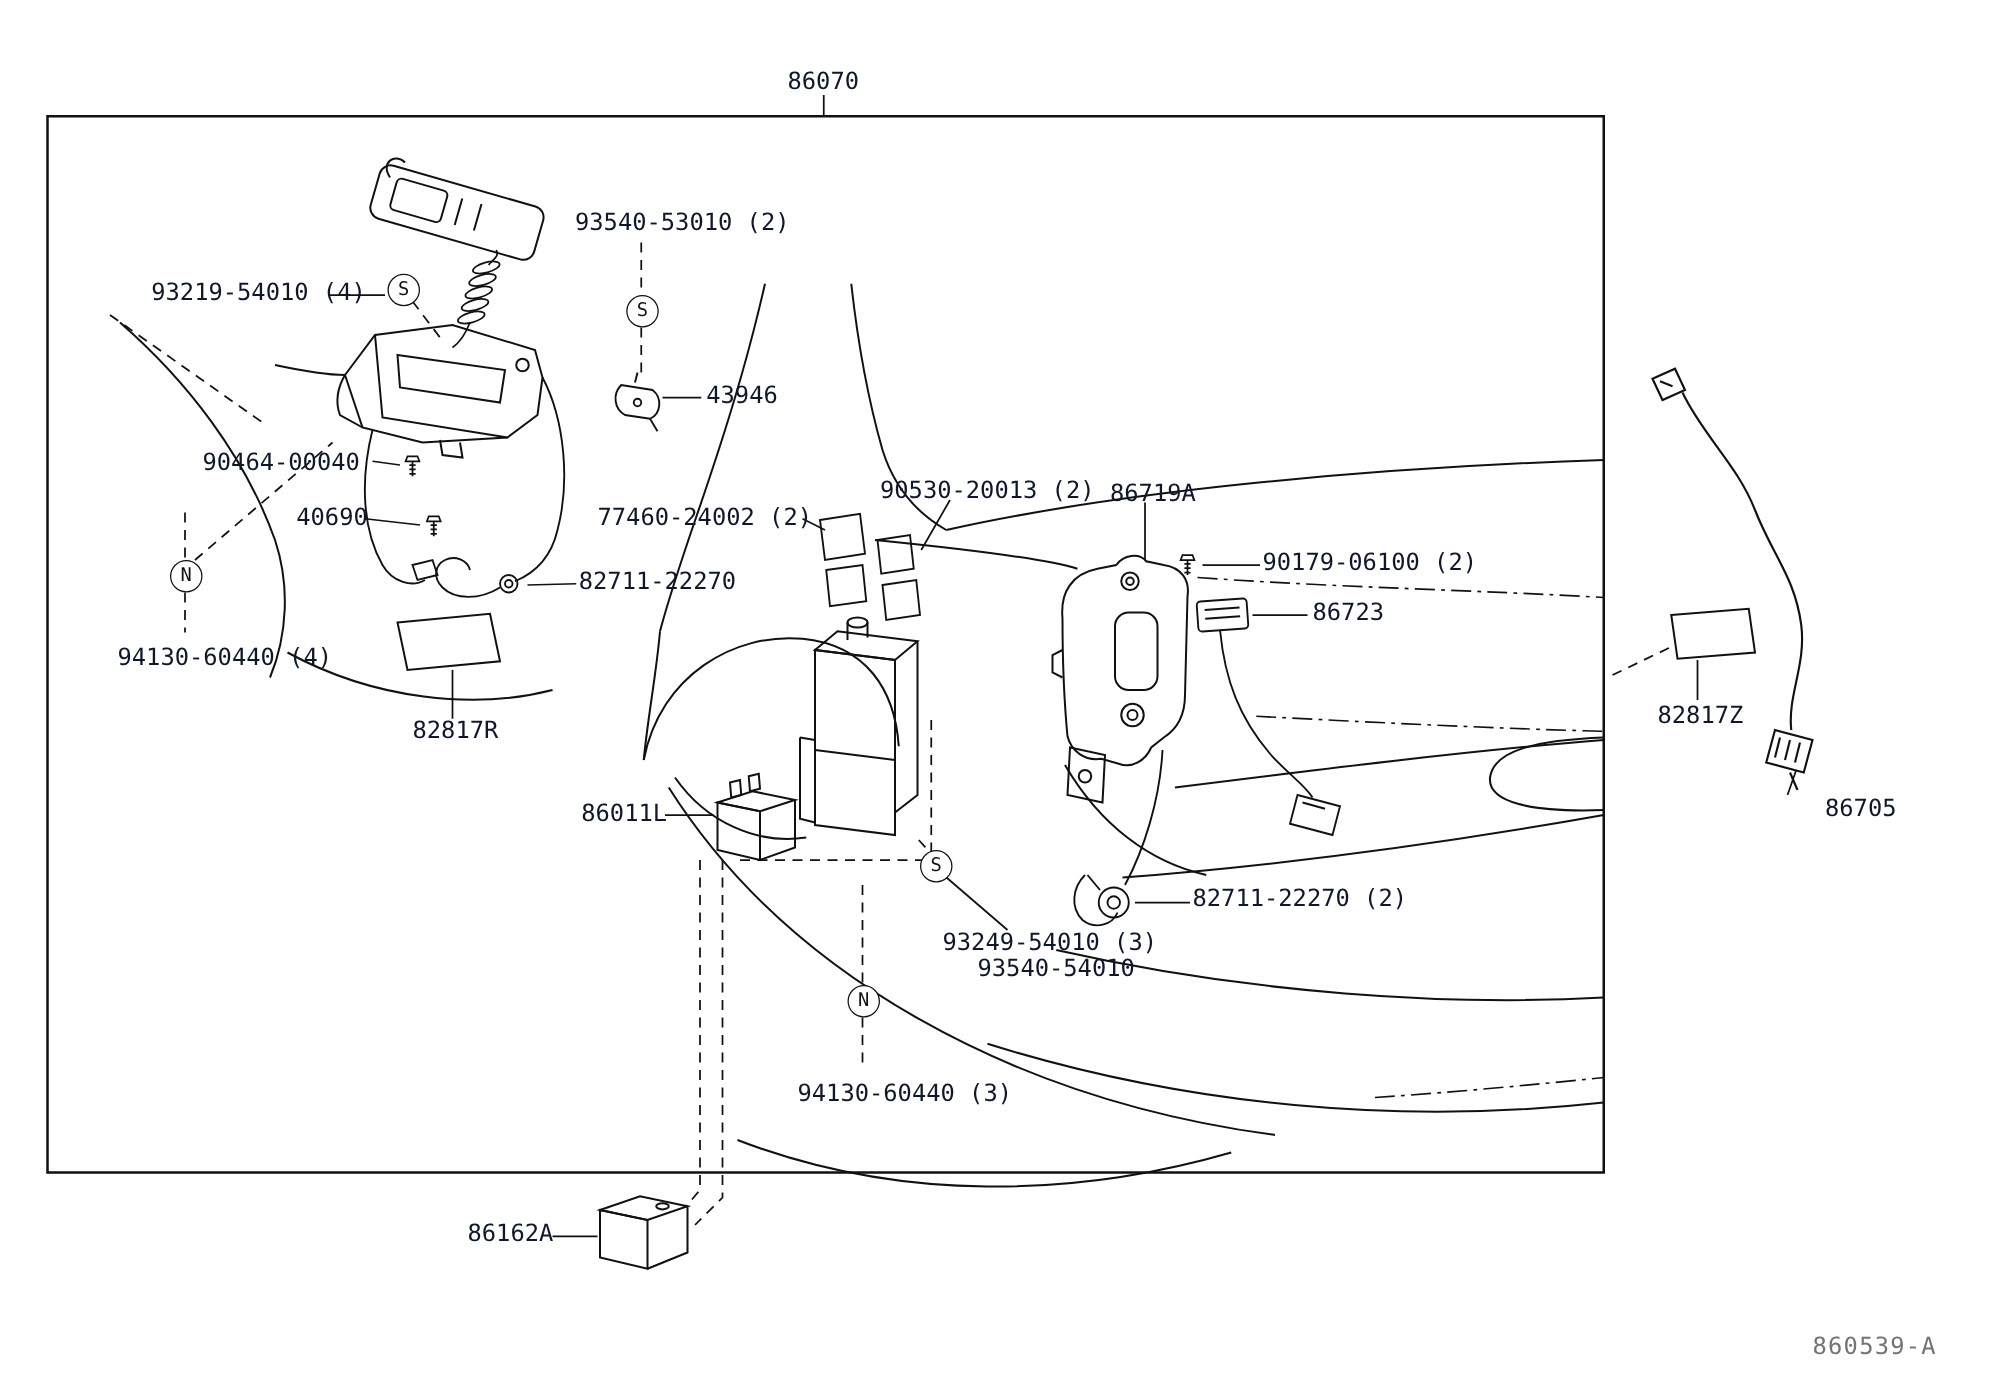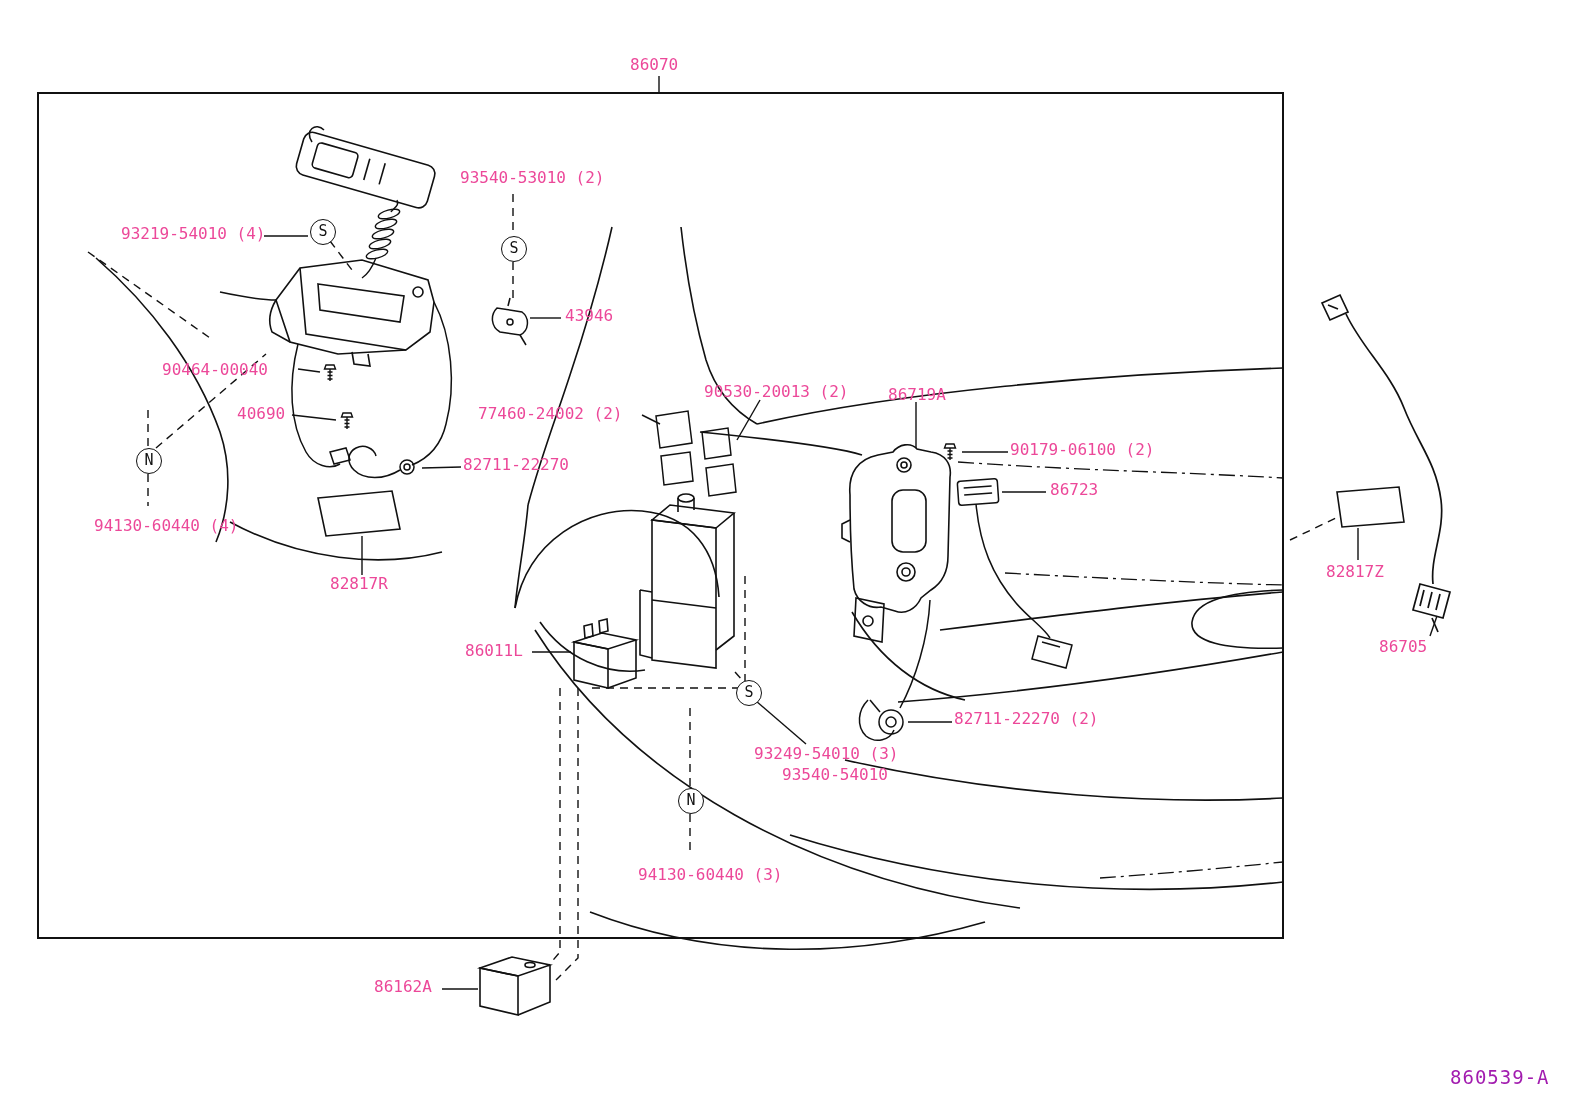--- a/index.html
+++ b/index.html
@@ -1,22 +1,22 @@
 <!DOCTYPE html>
 <html><head>
 <meta charset="utf-8">
 <style>
   html,body{margin:0;padding:0;background:#ffffff;}
   .stage{position:relative;width:1592px;height:1099px;background:#ffffff;overflow:hidden;
          font-family:"DejaVu Sans Mono", monospace;color:#111;}
   .stage svg{position:absolute;left:0;top:0;}
-  .lbl{position:absolute;font-size:16px;line-height:20px;white-space:nowrap;letter-spacing:0px;color:#ec4899;}
+  .lbl{position:absolute;font-size:19px;line-height:20px;white-space:nowrap;letter-spacing:0px;color:#0f172a;}
   .sym{position:absolute;width:24px;height:24px;border:1.7px solid #111;border-radius:50%;
        font-size:15px;line-height:22px;text-align:center;background:#fff;}
-  .drwno{position:absolute;font-size:19px;letter-spacing:1px;color:#a21caf;}
+  .drwno{position:absolute;font-size:19px;letter-spacing:1px;color:#737373;}
 </style>
 </head>
 <body>
 
 <div class="stage">
 
 <svg width="1592" height="1099" viewBox="0 0 1592 1099">
   <defs>
     <g id="screw" stroke="#111" fill="none" stroke-width="1.4">
       <path d="M-4,-8 h8 l1.5,4 h-11 Z"></path>
@@ -234,21 +234,21 @@
   <div class="lbl" style="left:478px;top:404px">77460-24002 (2)</div>
   <div class="lbl" style="left:704px;top:382px">90530-20013 (2)</div>
   <div class="lbl" style="left:888px;top:385px">86719A</div>
   <div class="lbl" style="left:1010px;top:440px">90179-06100 (2)</div>
   <div class="lbl" style="left:1050px;top:480px">86723</div>
   <div class="lbl" style="left:463px;top:455px">82711-22270</div>
   <div class="lbl" style="left:94px;top:516px">94130-60440 (4)</div>
   <div class="lbl" style="left:330px;top:574px">82817R</div>
   <div class="lbl" style="left:465px;top:641px">86011L</div>
   <div class="lbl" style="left:1326px;top:562px">82817Z</div>
-  <div class="lbl" style="left:1379px;top:637px">86705</div>
+  <div class="lbl" style="left:1460px;top:637px">86705</div>
   <div class="lbl" style="left:954px;top:709px">82711-22270 (2)</div>
   <div class="lbl" style="left:754px;top:744px">93249-54010 (3)</div>
   <div class="lbl" style="left:782px;top:765px">93540-54010</div>
   <div class="lbl" style="left:638px;top:865px">94130-60440 (3)</div>
   <div class="lbl" style="left:374px;top:977px">86162A</div>
 
   <div class="sym" style="left:310px;top:219px">S</div>
   <div class="sym" style="left:501px;top:236px">S</div>
   <div class="sym" style="left:736px;top:680px">S</div>
   <div class="sym" style="left:136px;top:448px">N</div>

